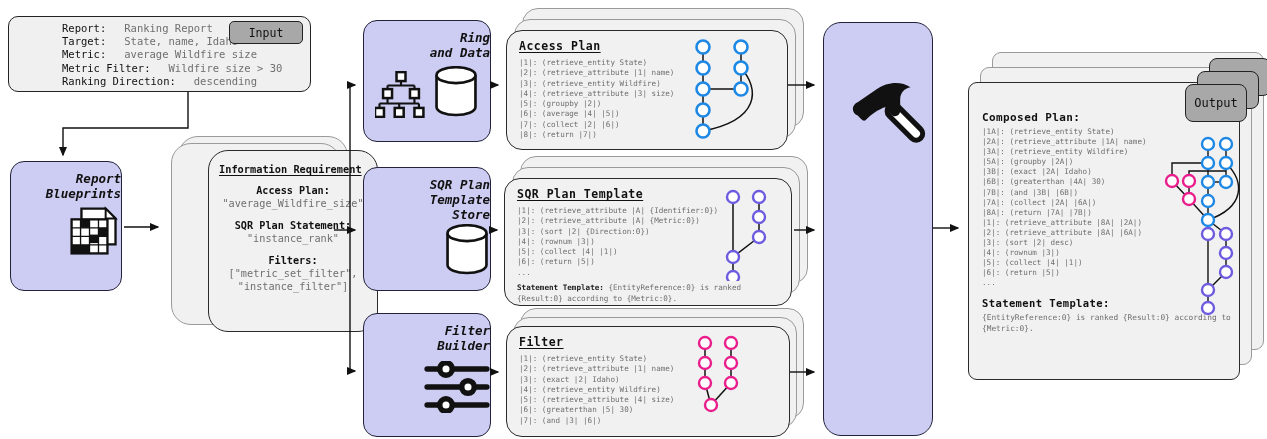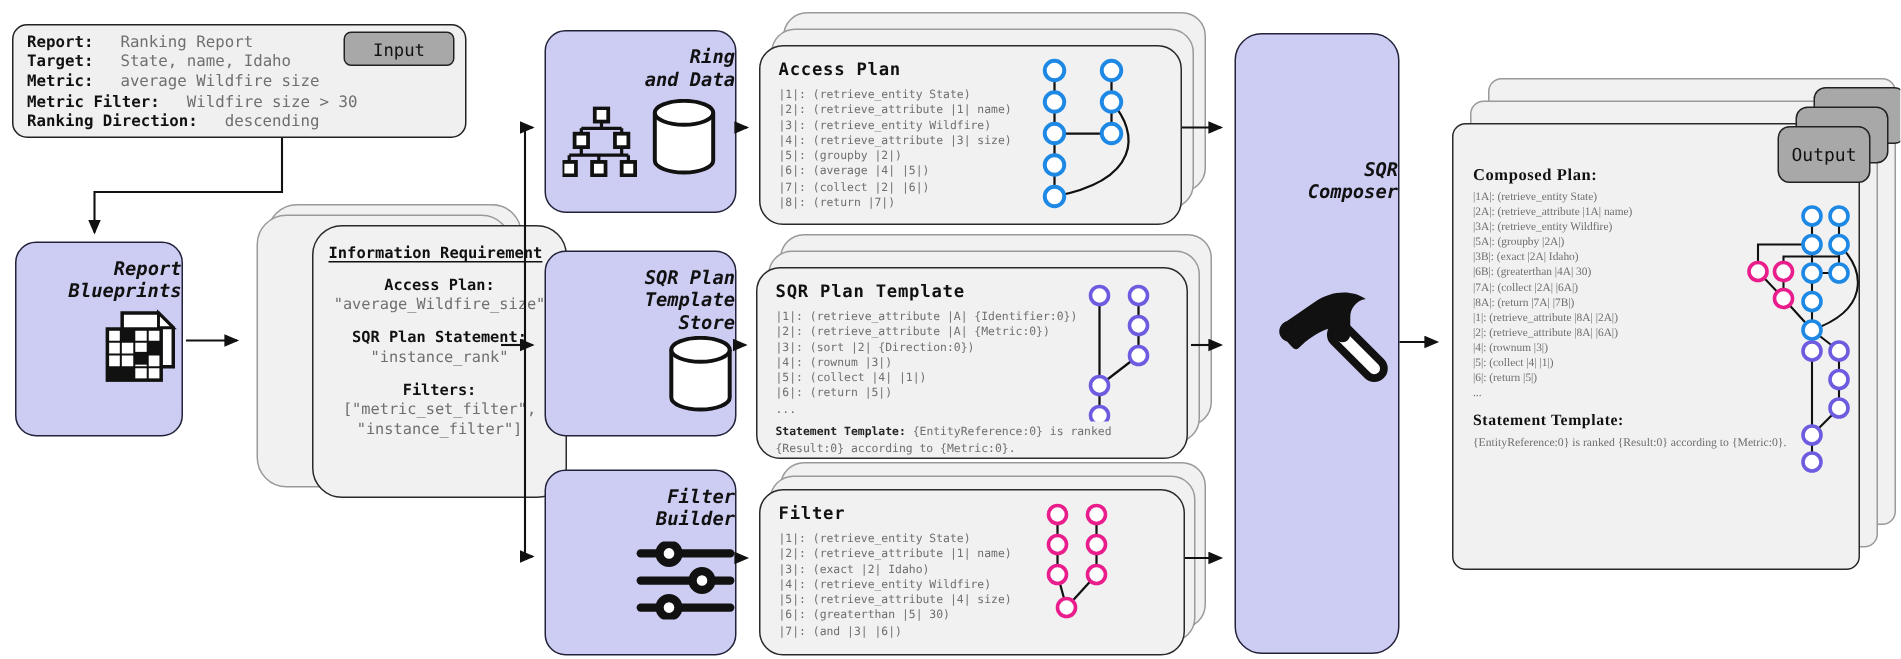--- a/index.html
+++ b/index.html
@@ -6,50 +6,50 @@
   html, body { background: #fff; }
   body { font-family: "DejaVu Sans Mono", "Liberation Mono", monospace; color: #111; }
   .canvas { position: relative; width: 1267px; height: 439px; background: #fff; overflow: hidden; }
 
   
   .lavbox { position: absolute; background: var(--lavender); border: 1.6px solid #22223a; border-radius: 14px; text-align: right; z-index: 4; font-style: italic; }
   .box-title { font-weight: bold; font-size: 12.5px; line-height: 15px; padding-top: 9px; white-space: pre-line; }
   .stack { position: absolute; z-index: 3; }
   .card-back { position: absolute; background: var(--cardbg); border: 1.1px solid #9a9a9a; border-radius: 16px; }
   .card-front { position: absolute; background: var(--cardbg); border: 1.3px solid #2a2a2a; border-radius: 16px; padding: 8px 12px; }
-  .card-title { font-weight: bold; font-size: 11.5px; text-underline-offset: 2px; margin-bottom: 5px; letter-spacing: 0.5px; }
+  .card-title { font-weight: bold; font-size: 11.5px; text-decoration: underline; text-underline-offset: 2px; margin-bottom: 5px; letter-spacing: 0.5px; }
   .code-list { margin-top: 2px; }
   .code-line { font-size: 7.6px; line-height: 10.3px; color: var(--codegray); white-space: pre; }
   .graph { position: absolute; }
 
   
   .input-box { position: absolute; left: 8px; top: 16px; width: 303px; height: 76px; background: #f0f0f0; border: 1.5px solid #222; border-radius: 10px; padding: 5px 9px; z-index: 4; }
   .in-line { font-size: 10.5px; line-height: 13.2px; white-space: pre; }
-  .lbl { font-weight: bold; color: #111; }
+  .lbl { font-weight: normal; color: #111; margin-left: 44px; }
   .val { color: var(--codegray); margin-left: 18px; }
   .badge { position: absolute; background: var(--badge); border: 1.2px solid #222; border-radius: 5px; display: flex; align-items: center; justify-content: center; font-size: 11.5px; color: #111; }
   .input-badge { top: 4px; right: 7px; width: 74px; height: 23px; }
 
   
   .rb-box { left: 10px; top: 161px; width: 112px; height: 130px; }
 
   
   .ir-front { left: 0; top: 14px; width: 170px; height: 182px; border-radius: 20px; padding: 12px 10px; margin-left: 44px; }
   .ir-title { font-weight: bold; font-size: 10.3px; text-decoration: underline; text-underline-offset: 2px; }
   .ir-sec { margin-top: 9px; text-align: center; }
   .ir-lbl { font-weight: bold; font-size: 10.2px; line-height: 13px; }
   .ir-val { font-size: 10.2px; line-height: 13px; color: var(--codegray); white-space: pre-line; }
 
   
   .composer { left: 823px; top: 22px; width: 110px; height: 414px; border-radius: 18px; }
   .composer .box-title { padding-top: 82px; }
   .hammer-wrap { margin-top: 48px; }
 
   
-  .out-back, .out-front { border-radius: 9px; font-family: Liberation Serif, serif; }
+  .out-back, .out-front { border-radius: 9px; }
   .out-front { padding: 28px 12px 10px 13px; }
   .out-title { font-weight: bold; font-size: 11px; margin-bottom: 3px; letter-spacing: 0.4px; }
   .out-code .code-line { font-size: 7.6px; line-height: 10.1px; }
   .stmt-lbl { font-weight: bold; font-size: 10.5px; margin-top: 8px; letter-spacing: 0.4px; }
   .stmt-txt { font-size: 7.8px; line-height: 11px; color: var(--codegray); width: 252px; margin-top: 3px; }
   .tpl-stmt { font-size: 7.6px; line-height: 10.5px; width: 250px; margin-top: 5px; color: var(--codegray); }
   .tpl-stmt b { color: #222; }
   .out-badge { width: 62px; height: 38px; border-radius: 8px; font-size: 12px; z-index: 6; }
 
   .arrows { position: absolute; left: 0; top: 0; width: 1267px; height: 439px; z-index: 8; pointer-events: none; }
@@ -262,46 +262,46 @@
           <circle cx="36" cy="8" r="6"></circle>
             <circle cx="36" cy="28" r="6"></circle>
             <circle cx="36" cy="48" r="6"></circle>
           <circle cx="16" cy="70" r="6"></circle>
         </g>
       </svg>
     </div>
   </div>
 
   <div class="lavbox composer">
-    <div class="box-title">SQR
-Composer</div>
     <div class="hammer-wrap">
       <svg viewBox="0 0 100 100" width="86" height="86">
         <rect x="47" y="40" width="15" height="52" rx="7.5" fill="#fff" stroke="#111" stroke-width="6" transform="rotate(-45 54 46)"></rect>
         <path d="M14,52 c-8,-3 -8,-13 0,-16 l22,-15 c11,-8 28,-10 39,-2 c-7,1 -12,7 -12,14 l0,13 c0,7 -8,9 -12,3 l-5,-7 c-9,3 -17,9 -23,15 c-3,3 -6,-2 -9,-5 z" fill="#111"></path>
       </svg>
     </div>
   </div>
 
   <div class="stack" style="left:968px;top:52px;width:299px;height:332px">
     <div class="card-back out-back" style="left:24px;top:0;width:272px;height:298px"></div>
     <div class="card-back out-back" style="left:12px;top:15px;width:272px;height:298px"></div>
     <div class="card-front out-front" style="left:0;top:30px;width:272px;height:298px">
       <div class="out-title">Composed Plan:</div>
       <div class="code-list out-code">
           <div class="code-line">|1A|: (retrieve_entity State)</div>
           <div class="code-line">|2A|: (retrieve_attribute |1A| name)</div>
           <div class="code-line">|3A|: (retrieve_entity Wildfire)</div>
           <div class="code-line">|5A|: (groupby |2A|)</div>
           <div class="code-line">|3B|: (exact |2A| Idaho)</div>
           <div class="code-line">|6B|: (greaterthan |4A| 30)</div>
+          <div class="code-line">|7B|: (and |3B| |6B|)</div>
           <div class="code-line">|7A|: (collect |2A| |6A|)</div>
           <div class="code-line">|8A|: (return |7A| |7B|)</div>
           <div class="code-line">|1|: (retrieve_attribute |8A| |2A|)</div>
           <div class="code-line">|2|: (retrieve_attribute |8A| |6A|)</div>
+          <div class="code-line">|3|: (sort |2| desc)</div>
           <div class="code-line">|4|: (rownum |3|)</div>
           <div class="code-line">|5|: (collect |4| |1|)</div>
           <div class="code-line">|6|: (return |5|)</div>
           <div class="code-line">...</div>
         </div>
       <div class="stmt-lbl">Statement Template:</div>
       <div class="stmt-txt">{EntityReference:0} is ranked {Result:0} according to {Metric:0}.</div>
       <svg class="graph" style="left:184px;top:52px" viewBox="0 0 100 200" width="100" height="200">
         <g fill="none" stroke="#111" stroke-width="1.4">
           <path d="M55,9 V85"></path>

